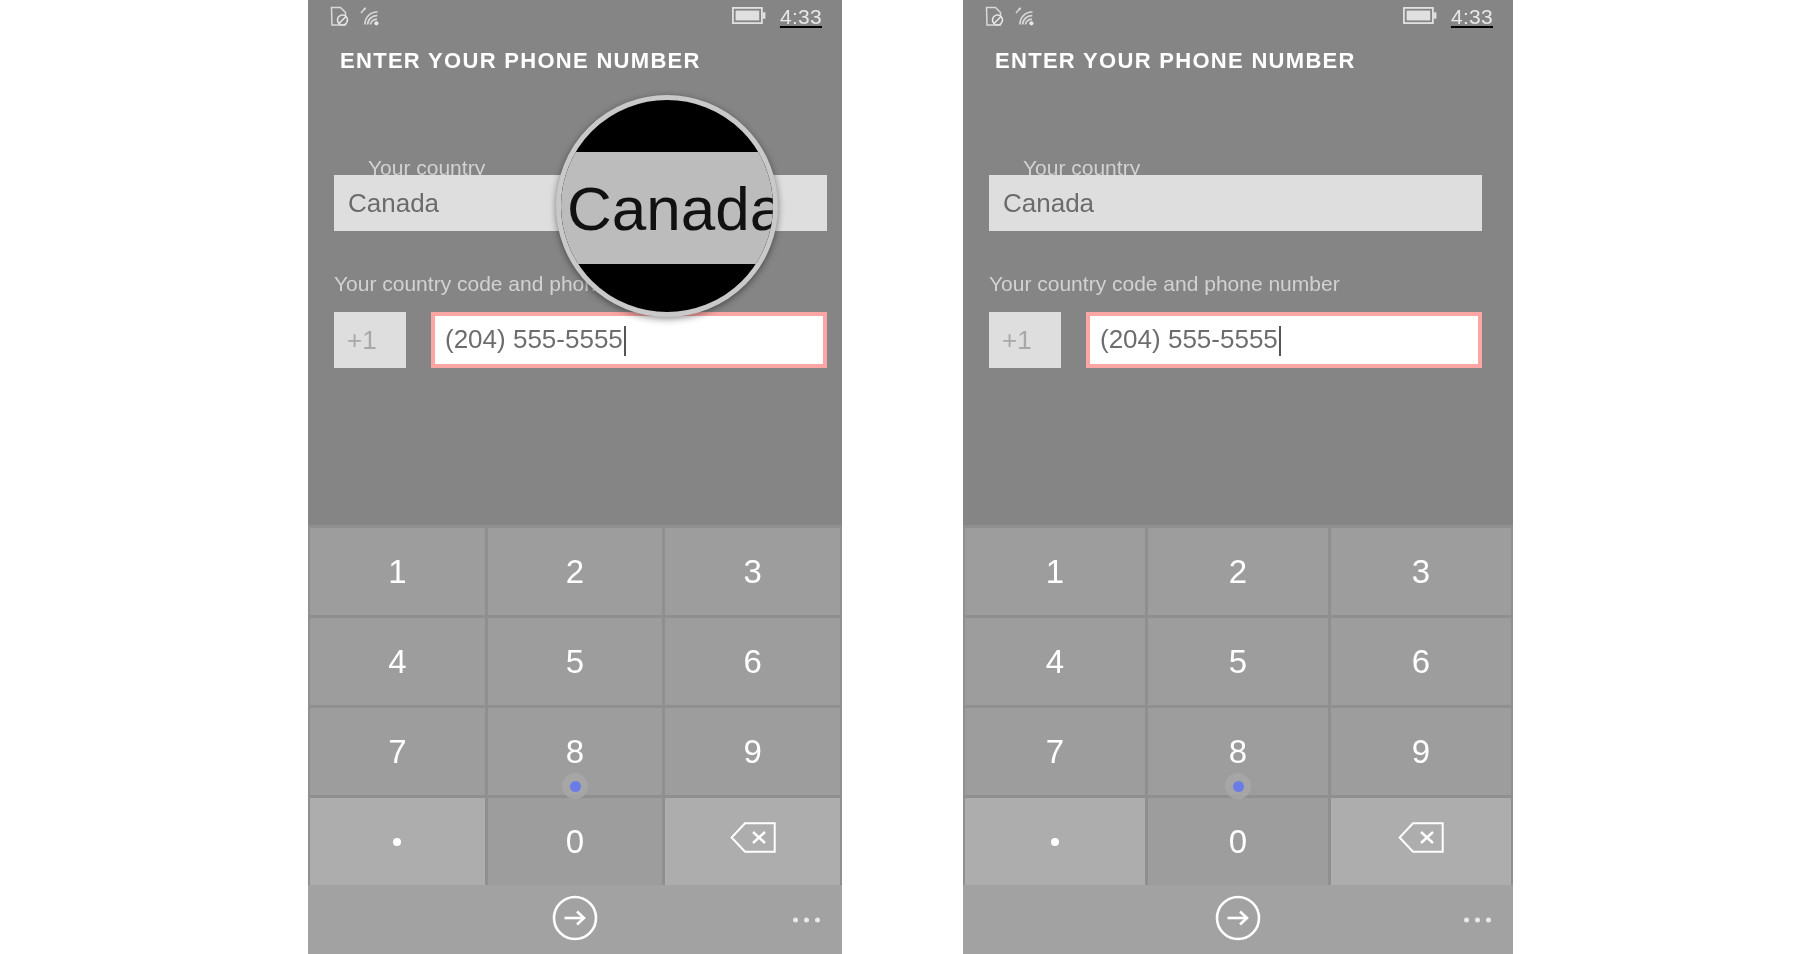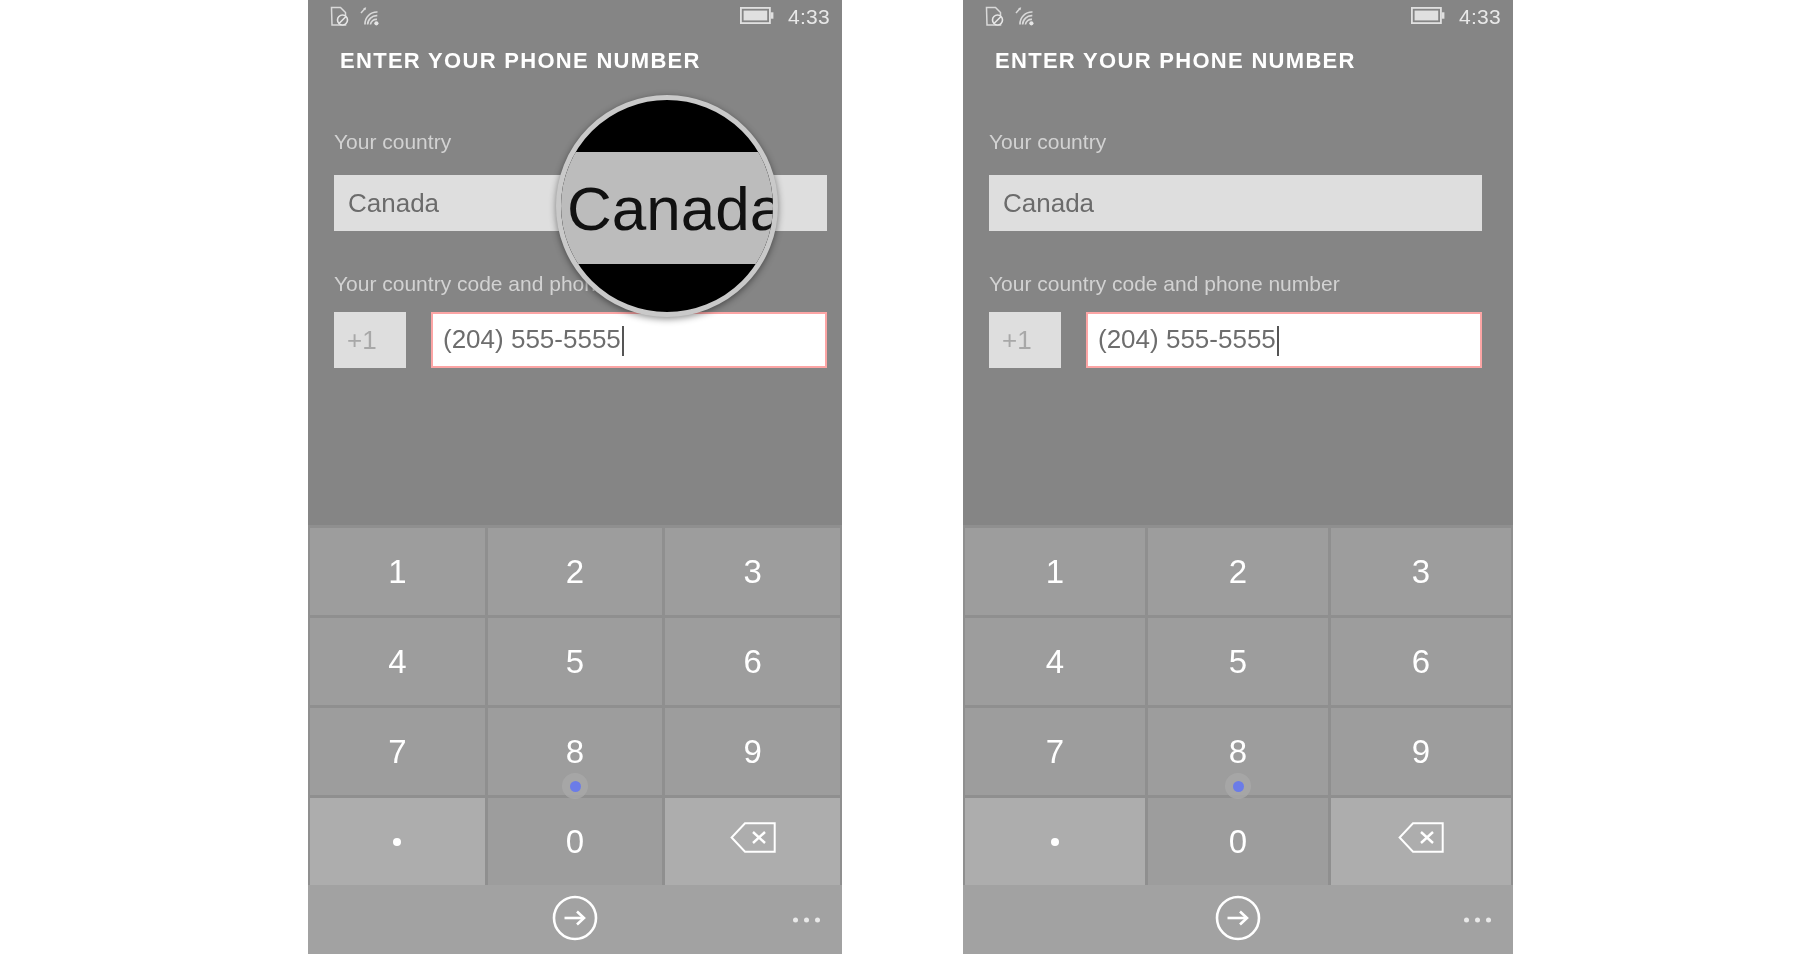--- a/index.html
+++ b/index.html
@@ -18,38 +18,38 @@
     overflow: hidden;
   }
   .phone.left  { left: 308px; width: 534px; }
   .phone.right { left: 963px; width: 550px; }
 
   
   .statusbar {
     position: absolute; top: 0; left: 0; right: 0; height: 40px;
   }
   .sb-left  { position: absolute; left: 22px;  top: 6px; display: flex; align-items: center; gap: 9px; }
-  .sb-right { position: absolute; right: 12px; top: 5px; display: flex; align-items: center; gap: 14px; }
+  .sb-right { position: absolute; right: 20px; top: 5px; display: flex; align-items: center; gap: 14px; text-decoration: underline; }
   .sb-time {
     color: #e8e8e8; font-size: 21px; letter-spacing: 0.3px;
     font-family: "Liberation Sans", sans-serif;
   }
   .ico { display:block; }
 
   
   .page-title {
     position: absolute; left: 32px; top: 48px;
     color: #ffffff; font-size: 22px; font-weight: bold;
     letter-spacing: 1.3px;
   }
   .field-label {
     position: absolute; left: 26px;
     color: #d2d2d2; font-size: 21px;
   }
-  .label-country { top: 130px; }
+  .label-country { top: 156px; margin-left: 34px; }
   .label-phone   { top: 272px; }
 
   .country-box {
     position: absolute; left: 26px; top: 175px;
     width: 493px; height: 56px;
     background: #dedede;
     display: flex; align-items: center;
   }
   .phone.right .country-box { width: 493px; }
   .country-text {
@@ -61,21 +61,21 @@
     width: 72px; height: 56px;
     background: #dedede;
     display: flex; align-items: center;
   }
   .cc-text { color: #a8a8a8; font-size: 26px; padding-left: 13px; }
 
   .num-box {
     position: absolute; left: 123px; top: 312px;
     width: 396px; height: 56px;
     background: #ffffff;
-    border: 2px solid #fca5a5;
+    border: 4px solid #fca5a5;
     box-sizing: border-box;
     display: flex; align-items: center;
   }
   .num-text {
     color: #6d6d6d; font-size: 26px; padding-left: 10px;
     white-space: nowrap;
   }
   .caret {
     display: inline-block; width: 2px; height: 30px;
     background: #555; margin-left: 1px; vertical-align: middle;

